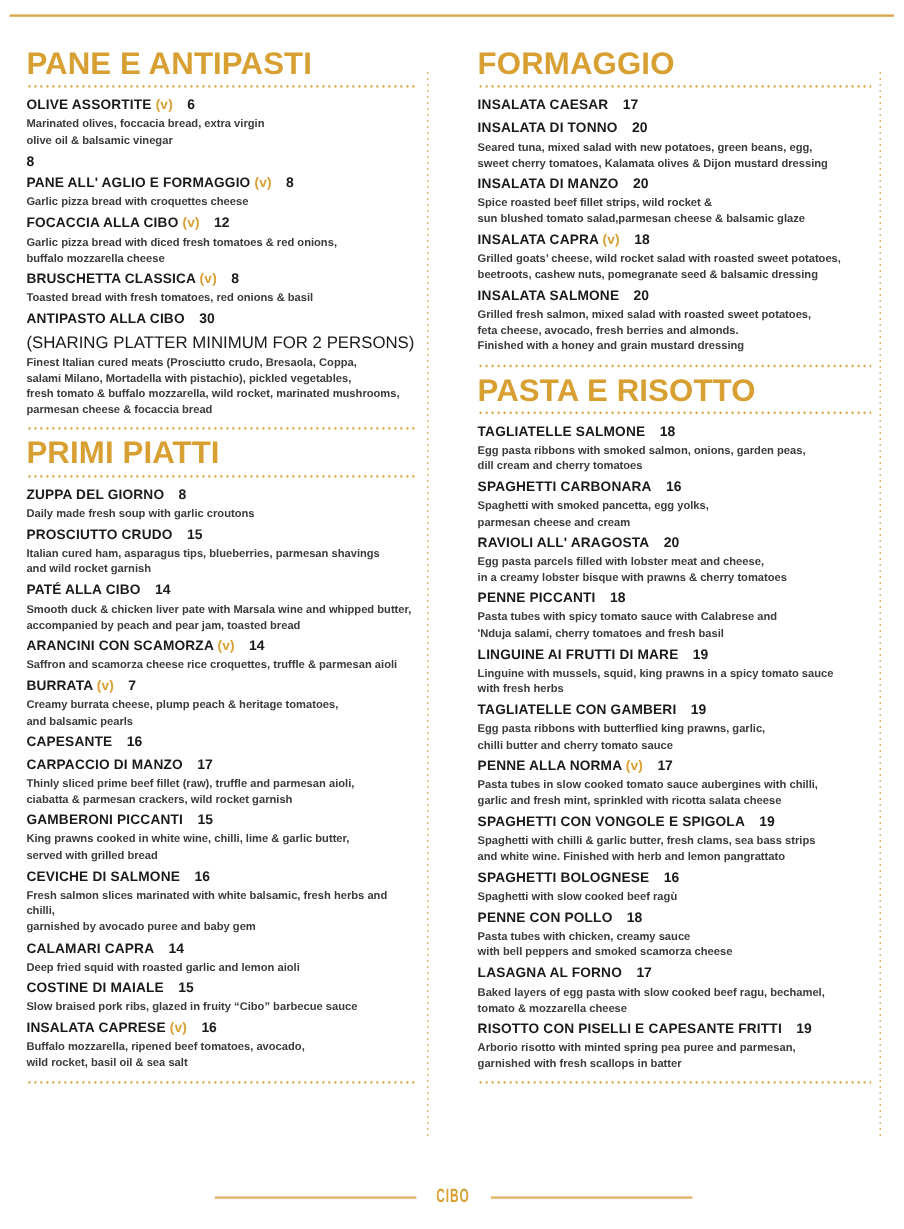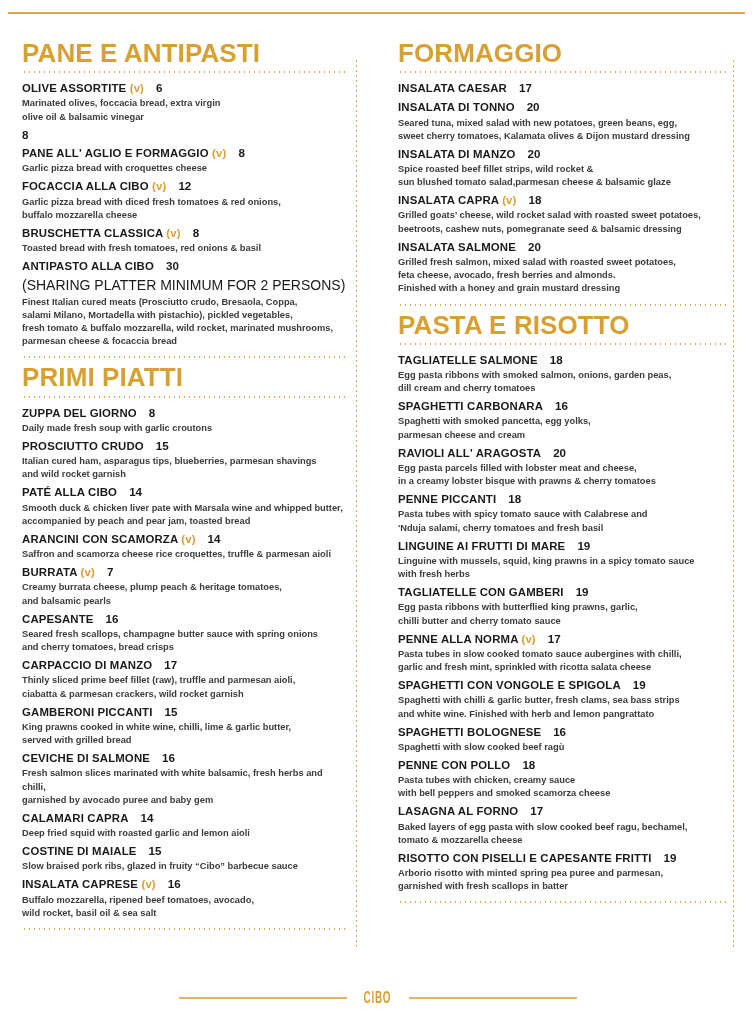--- a/index.html
+++ b/index.html
@@ -245,22 +245,20 @@
               <div class="item-price">7</div>
             </div>
             <div class="item-desc">Creamy burrata cheese, plump peach &amp; heritage tomatoes,
 and balsamic pearls</div>
           </div>
           <div class="item">
             <div class="item-head">
               <div class="item-name"><span>CAPESANTE</span></div>
               <div class="item-price">16</div>
             </div>
-            <div class="item-desc">Seared fresh scallops, champagne butter sauce with spring onions
- and cherry tomatoes, bread crisps</div>
           </div>
           <div class="item">
             <div class="item-head">
               <div class="item-name"><span>CARPACCIO DI MANZO</span></div>
               <div class="item-price">17</div>
             </div>
             <div class="item-desc">Thinly sliced prime beef fillet (raw), truffle and parmesan aioli,
 ciabatta &amp; parmesan crackers, wild rocket garnish</div>
           </div>
           <div class="item">

